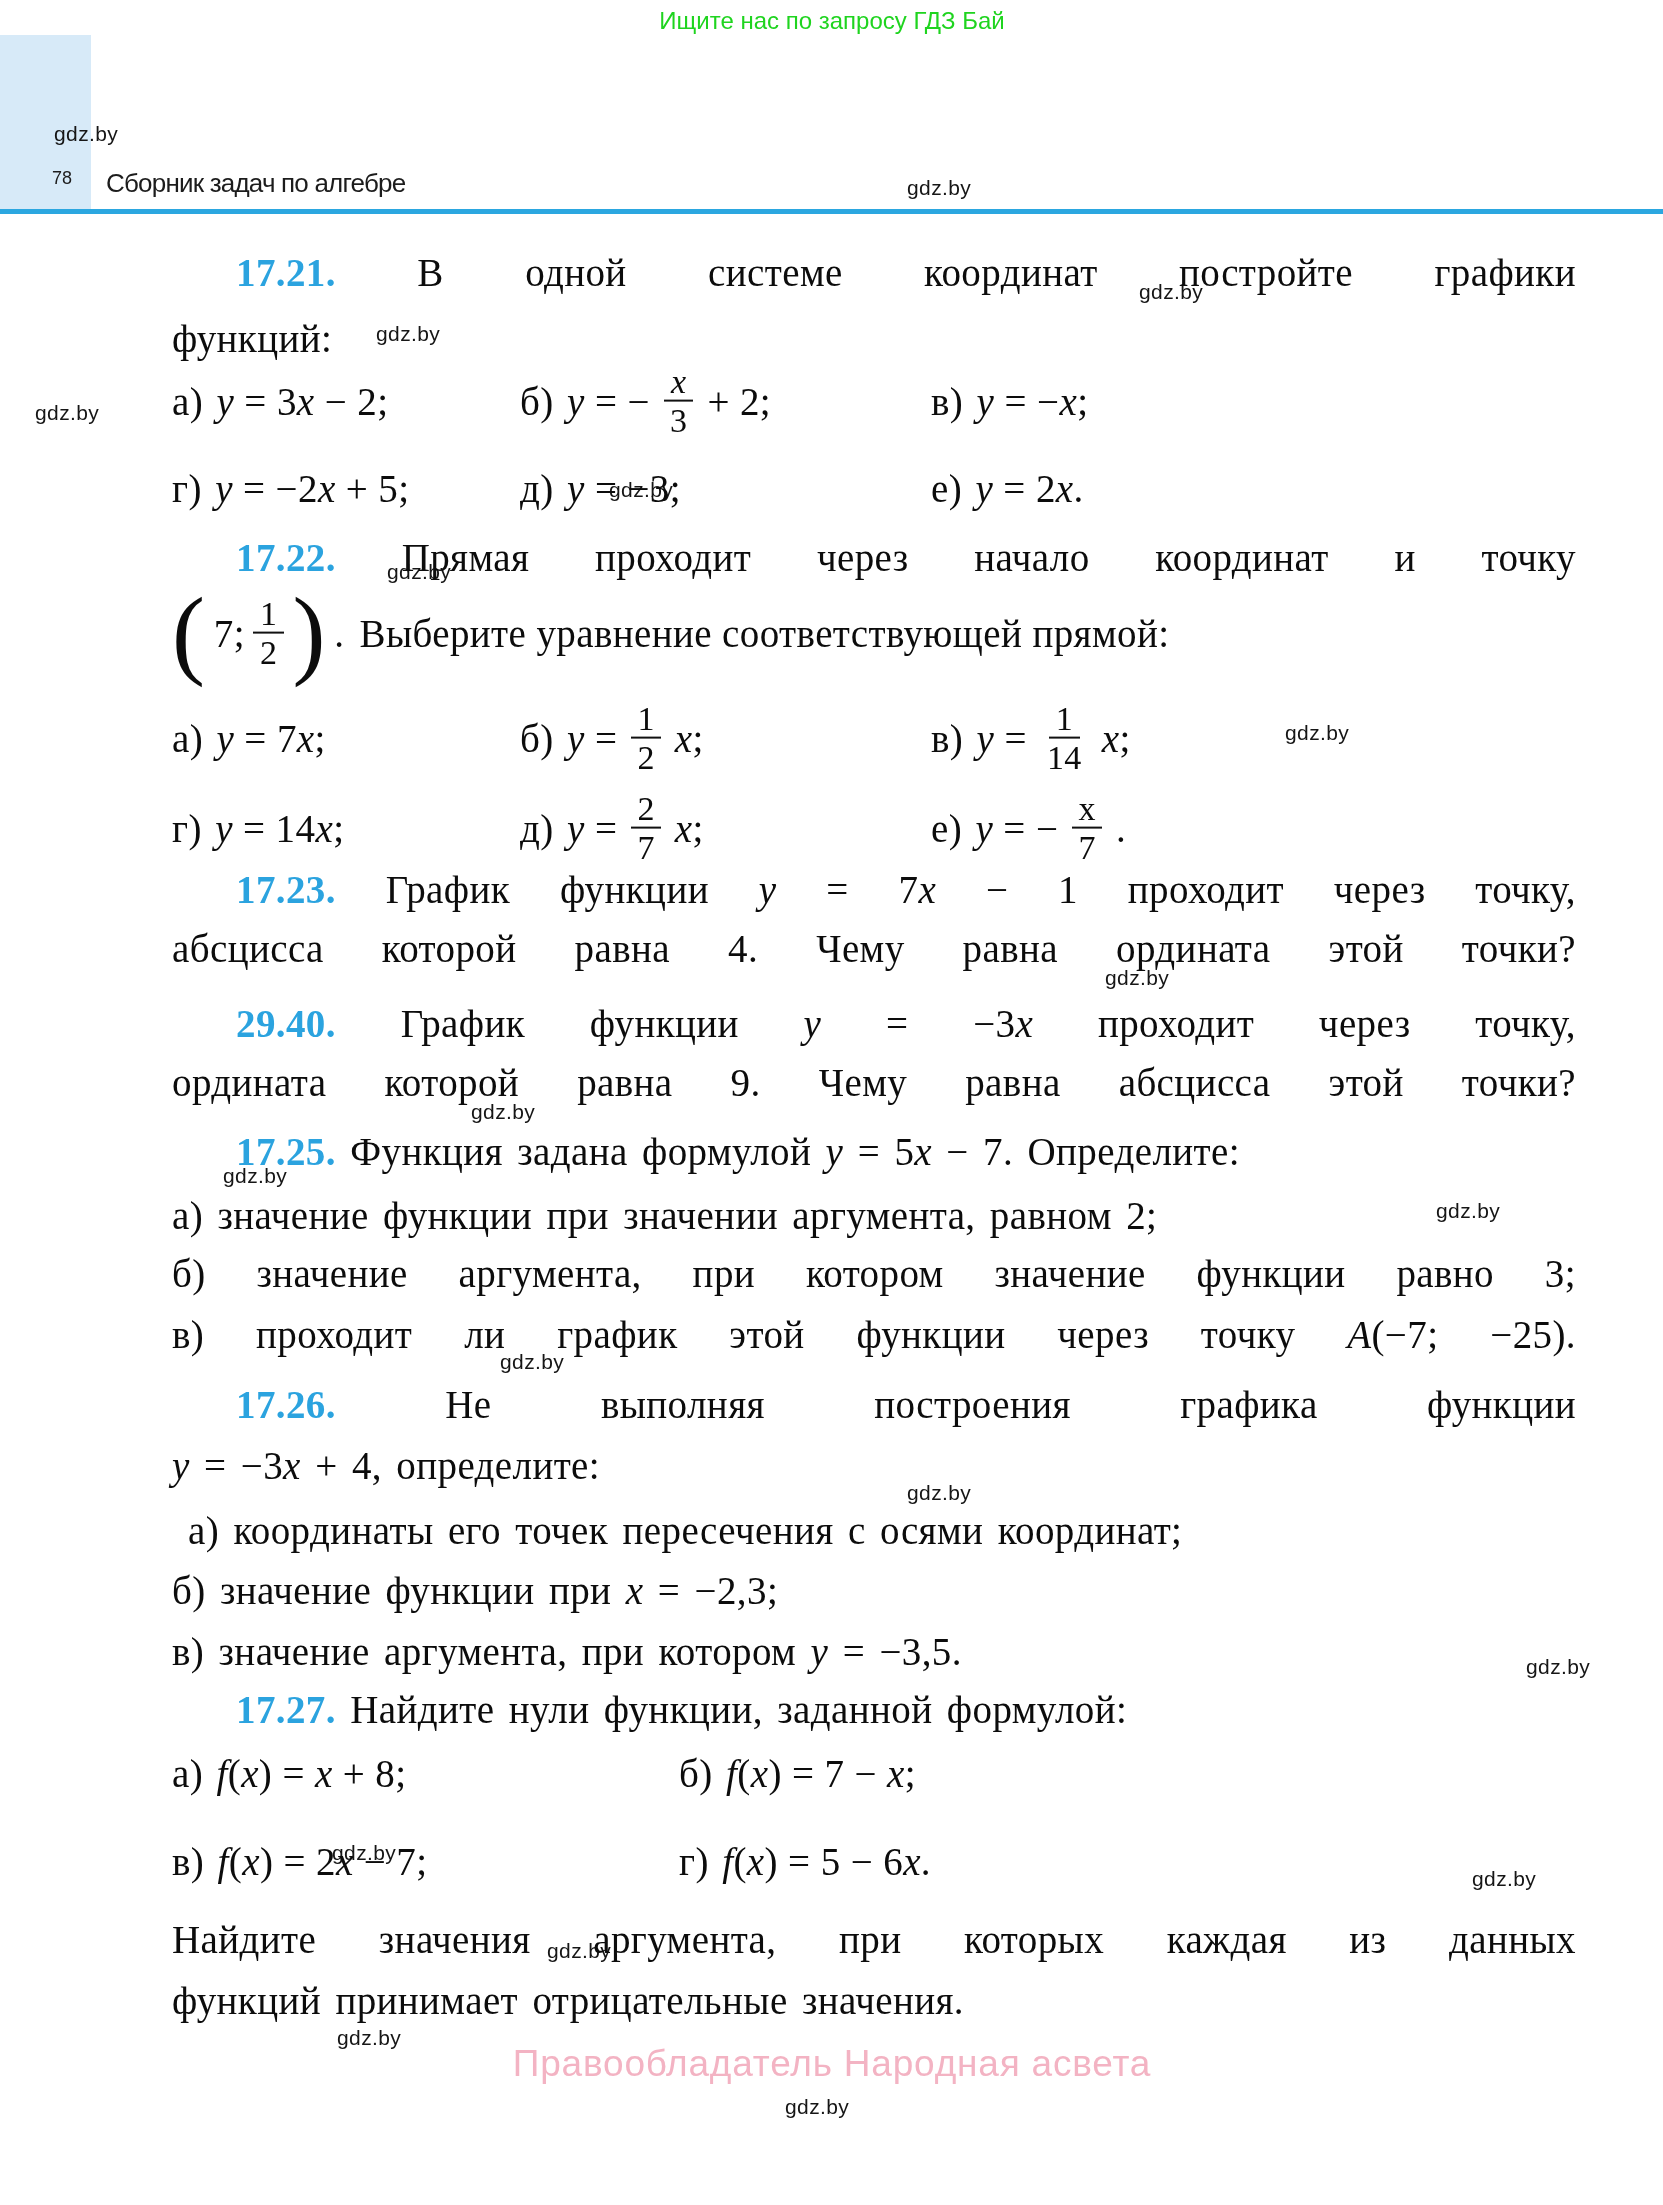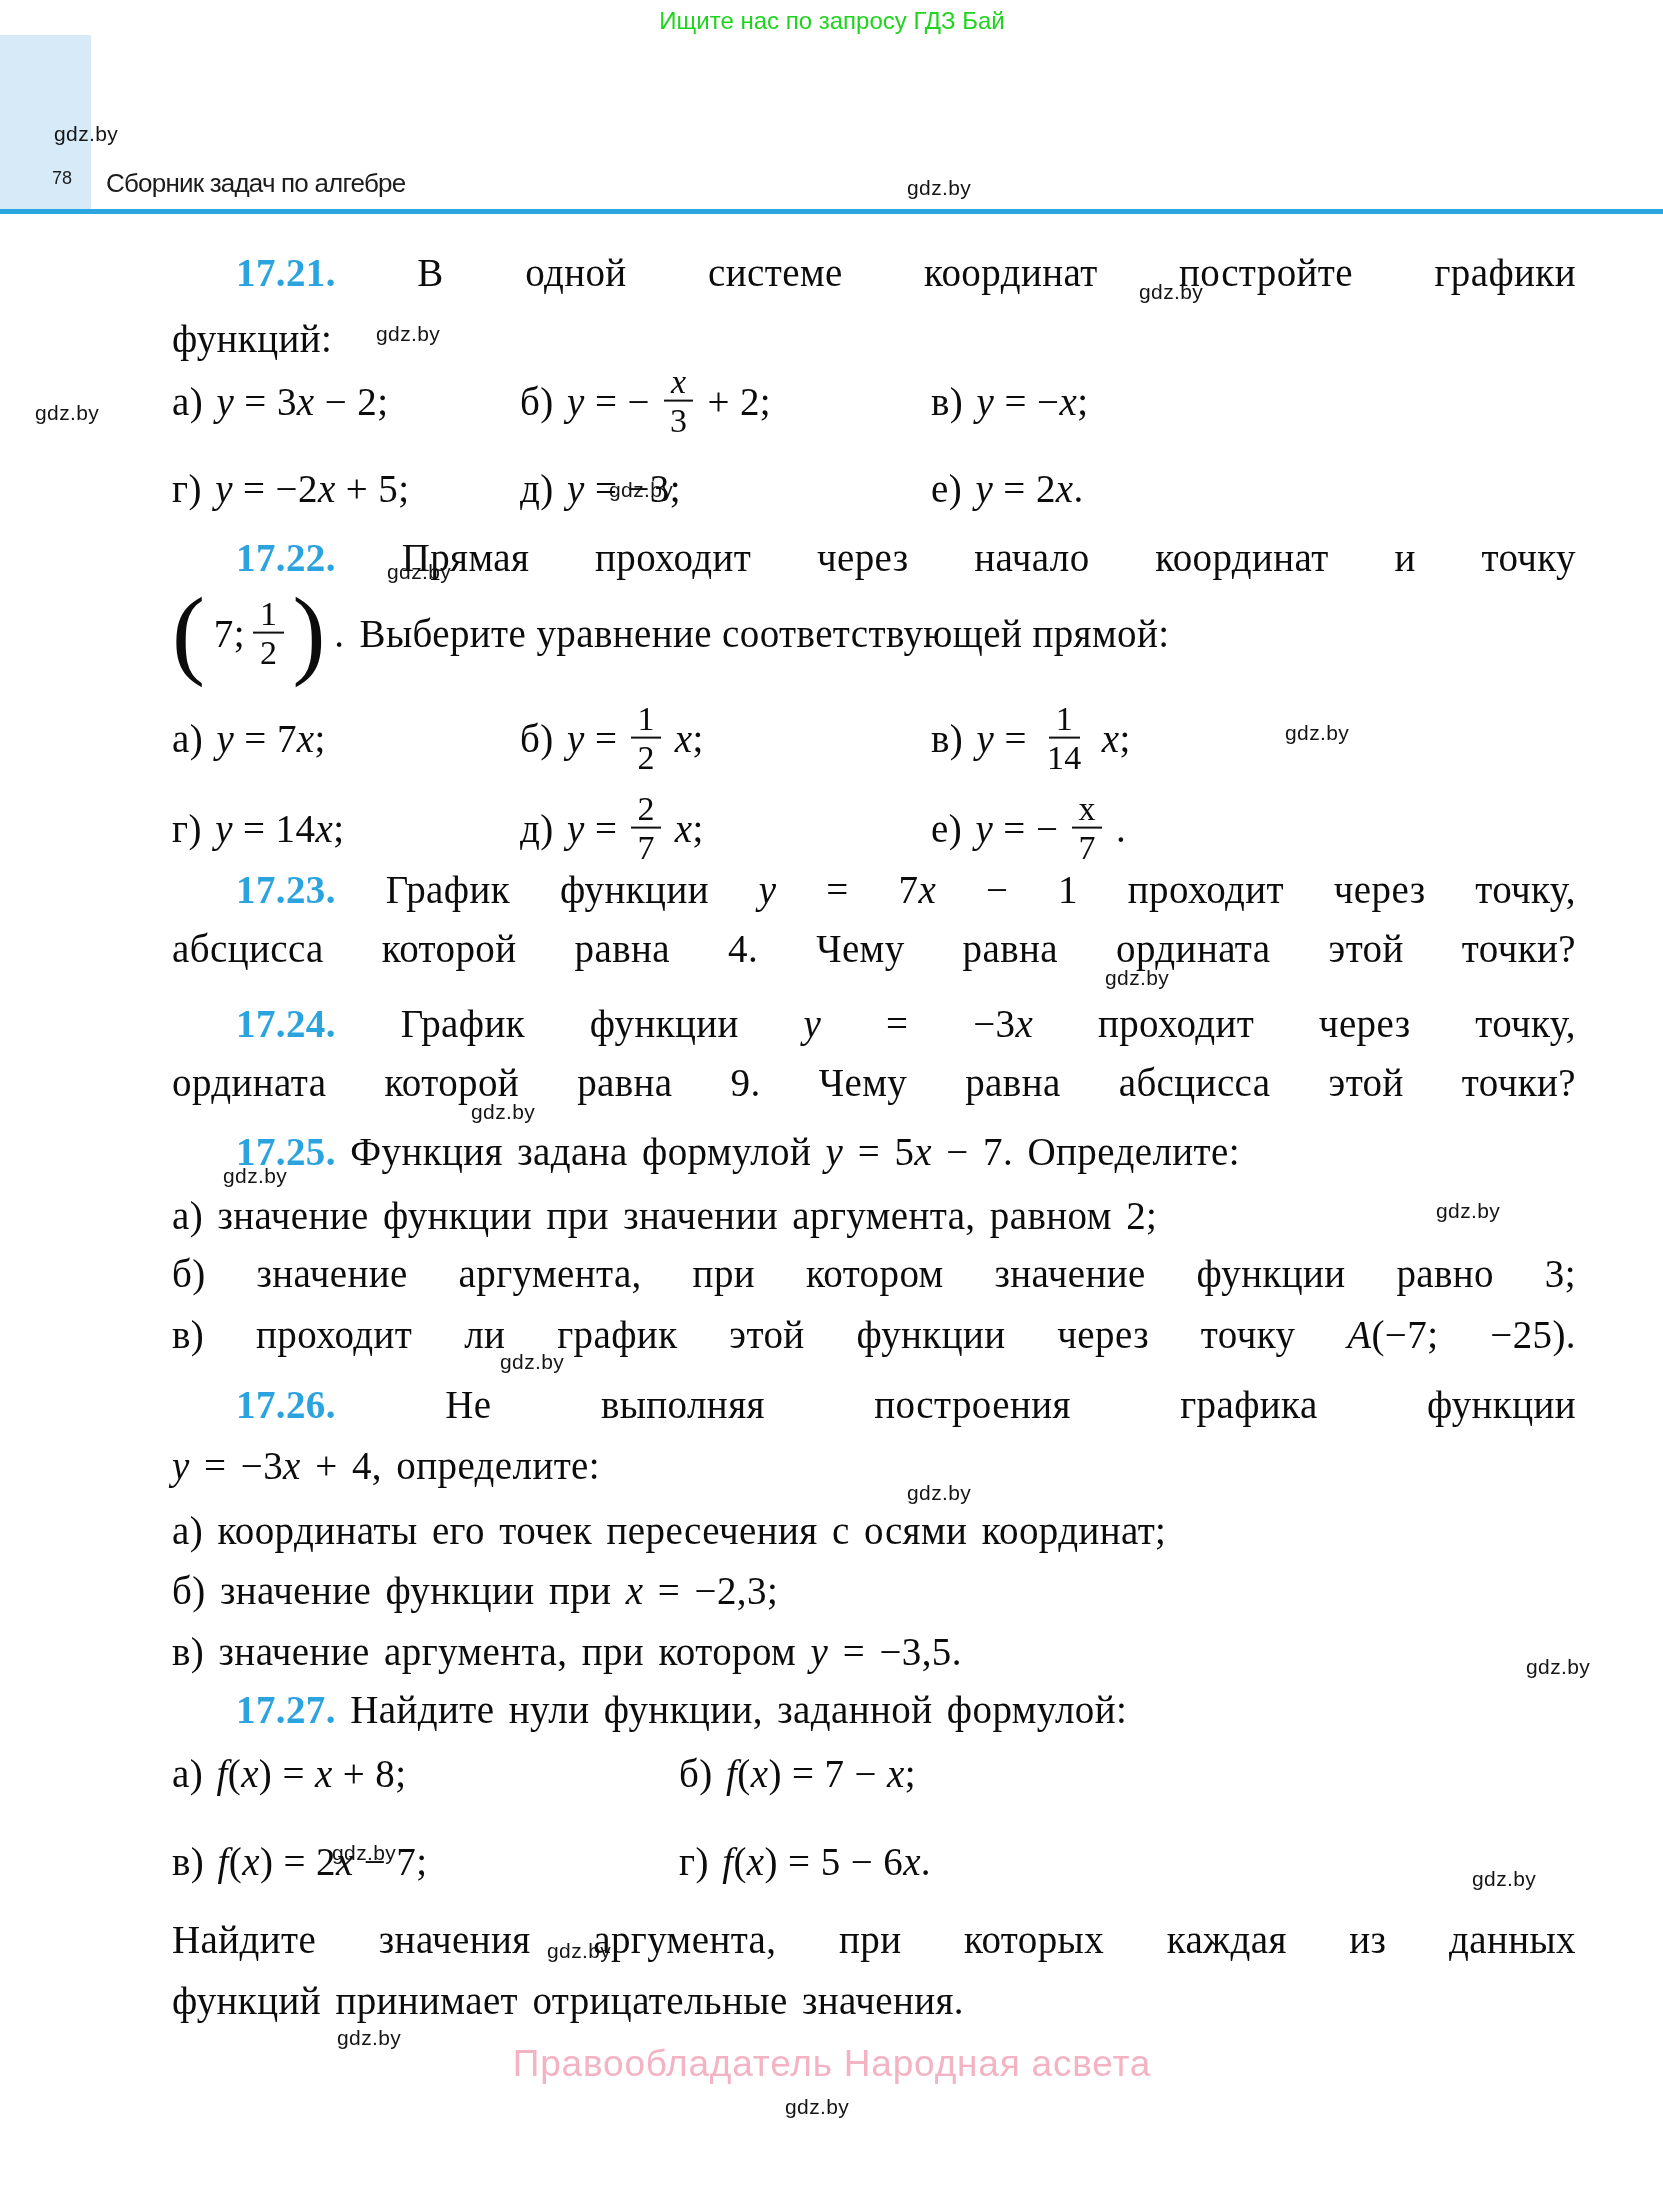--- a/index.html
+++ b/index.html
@@ -178,21 +178,21 @@
   <div>
     <div class="bl j" style="left:236px;top:865px;width:1340px;">
       <span class="pn accent" style="color: rgb(43, 163, 223);">17.23.</span>
       <span>График функции  <i>y</i> = 7<i>x</i> − 1  проходит через точку,</span>
     </div>
     <div class="bl j" style="left:172px;top:924px;width:1404px;">абсцисса которой равна 4. Чему равна ордината этой точки?</div>
   </div>
 
   <div>
     <div class="bl j" style="left:236px;top:999px;width:1340px;">
-      <span class="pn accent" style="color: rgb(43, 163, 223);">17.24.</span>
+      <span class="pn accent" style="color: rgb(43, 163, 223);">29.40.</span>
       <span>График функции  <i>y</i> = −3<i>x</i>  проходит через точку,</span>
     </div>
     <div class="bl j" style="left:172px;top:1058px;width:1404px;">ордината которой равна 9. Чему равна абсцисса этой точки?</div>
   </div>
 
   <div>
     <div class="bl" style="left:236px;top:1127px;">
       <span class="pn accent" style="color: rgb(43, 163, 223);">17.25.</span>
       <span>Функция задана формулой  <i>y</i> = 5<i>x</i> − 7.  Определите:</span>
     </div>
@@ -200,21 +200,21 @@
     <div class="bl j" style="left:172px;top:1249px;width:1404px;">б) значение аргумента, при котором значение функции равно 3;</div>
     <div class="bl j" style="left:172px;top:1310px;width:1404px;">в) проходит ли график этой функции через точку  <i>A</i>(−7; −25).</div>
   </div>
 
   <div>
     <div class="bl j" style="left:236px;top:1380px;width:1340px;">
       <span class="pn accent" style="color: rgb(43, 163, 223);">17.26.</span>
       <span>Не выполняя построения графика функции</span>
     </div>
     <div class="bl" style="left:172px;top:1441px;"><i>y</i> = −3<i>x</i> + 4, определите:</div>
-    <div class="bl" style="left:172px;top:1506px;">а) координаты его точек пересечения с осями координат;</div>
+    <div class="bl" style="left:188px;top:1506px;">а) координаты его точек пересечения с осями координат;</div>
     <div class="bl" style="left:172px;top:1566px;">б) значение функции при  <i>x</i> = −2,3;</div>
     <div class="bl" style="left:172px;top:1627px;">в) значение аргумента, при котором  <i>y</i> = −3,5.</div>
   </div>
 
   <div>
     <div class="bl" style="left:236px;top:1685px;">
       <span class="pn accent" style="color: rgb(43, 163, 223);">17.27.</span>
       <span>Найдите нули функции, заданной формулой:</span>
     </div>
     <div class="opt" style="left:172px;top:1773px;">

